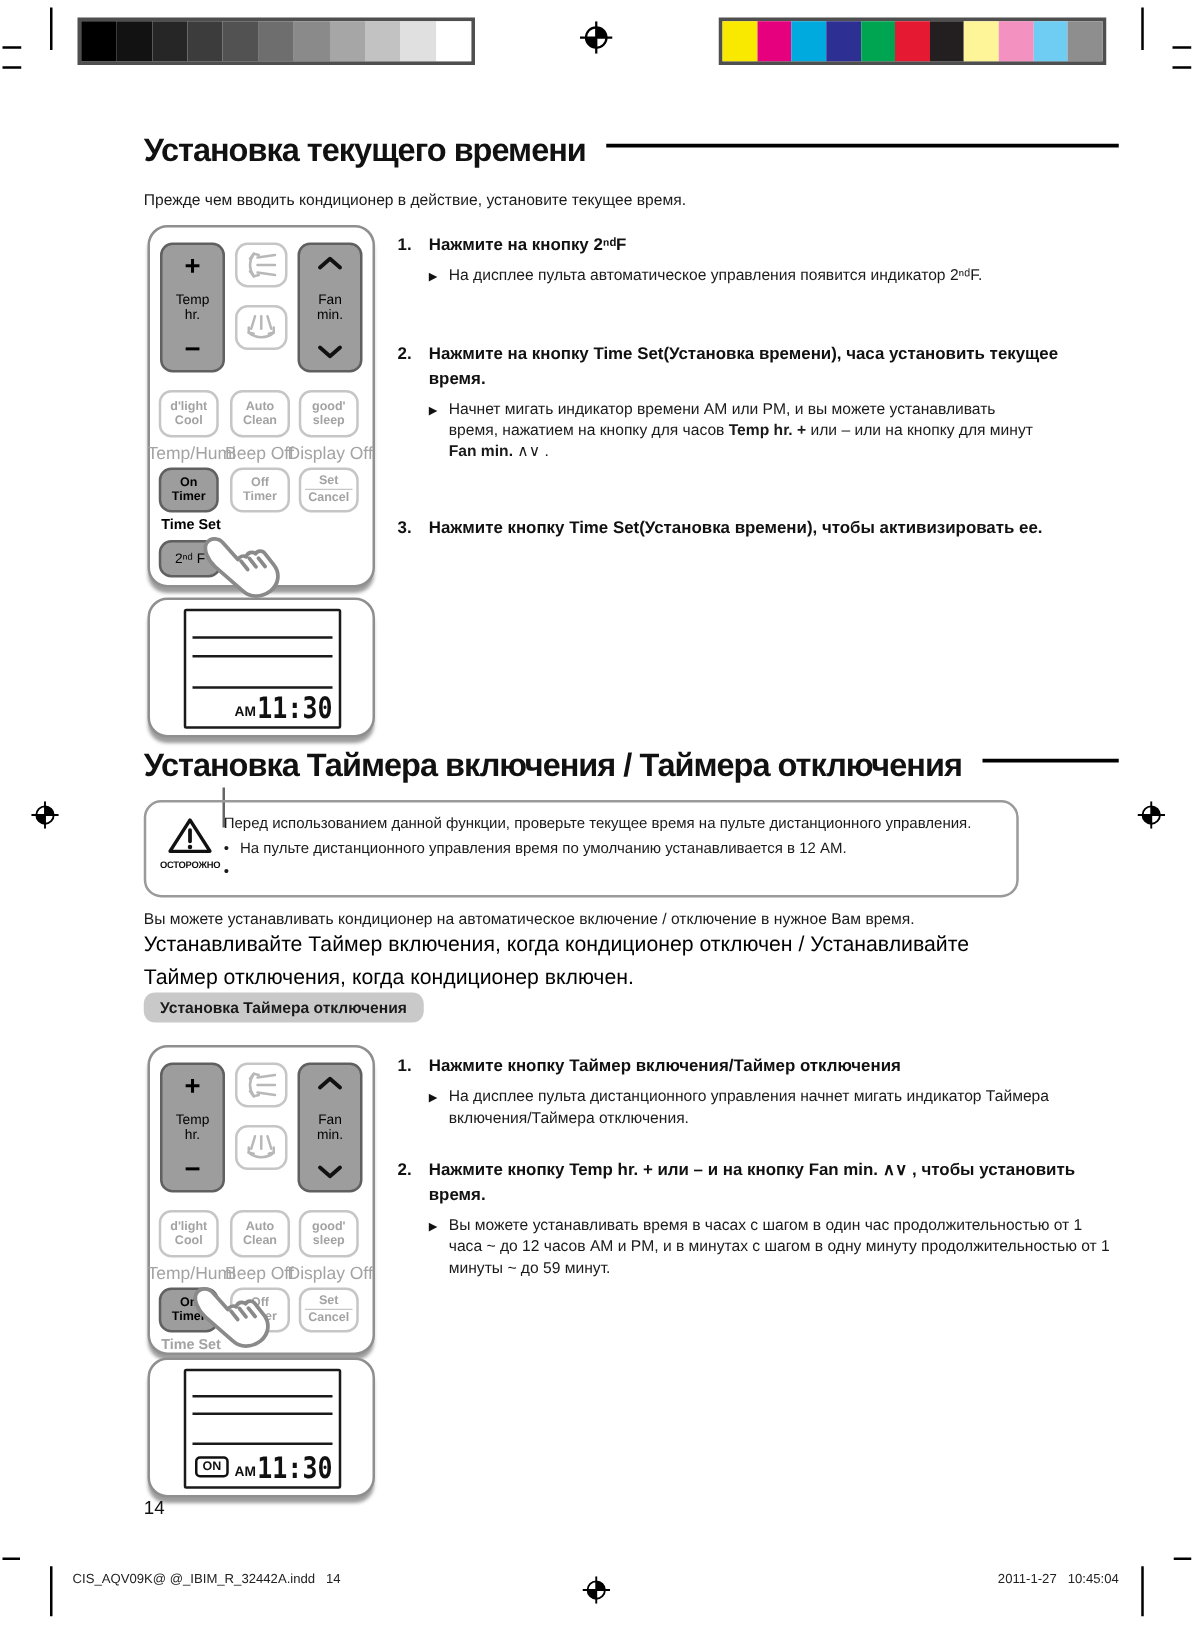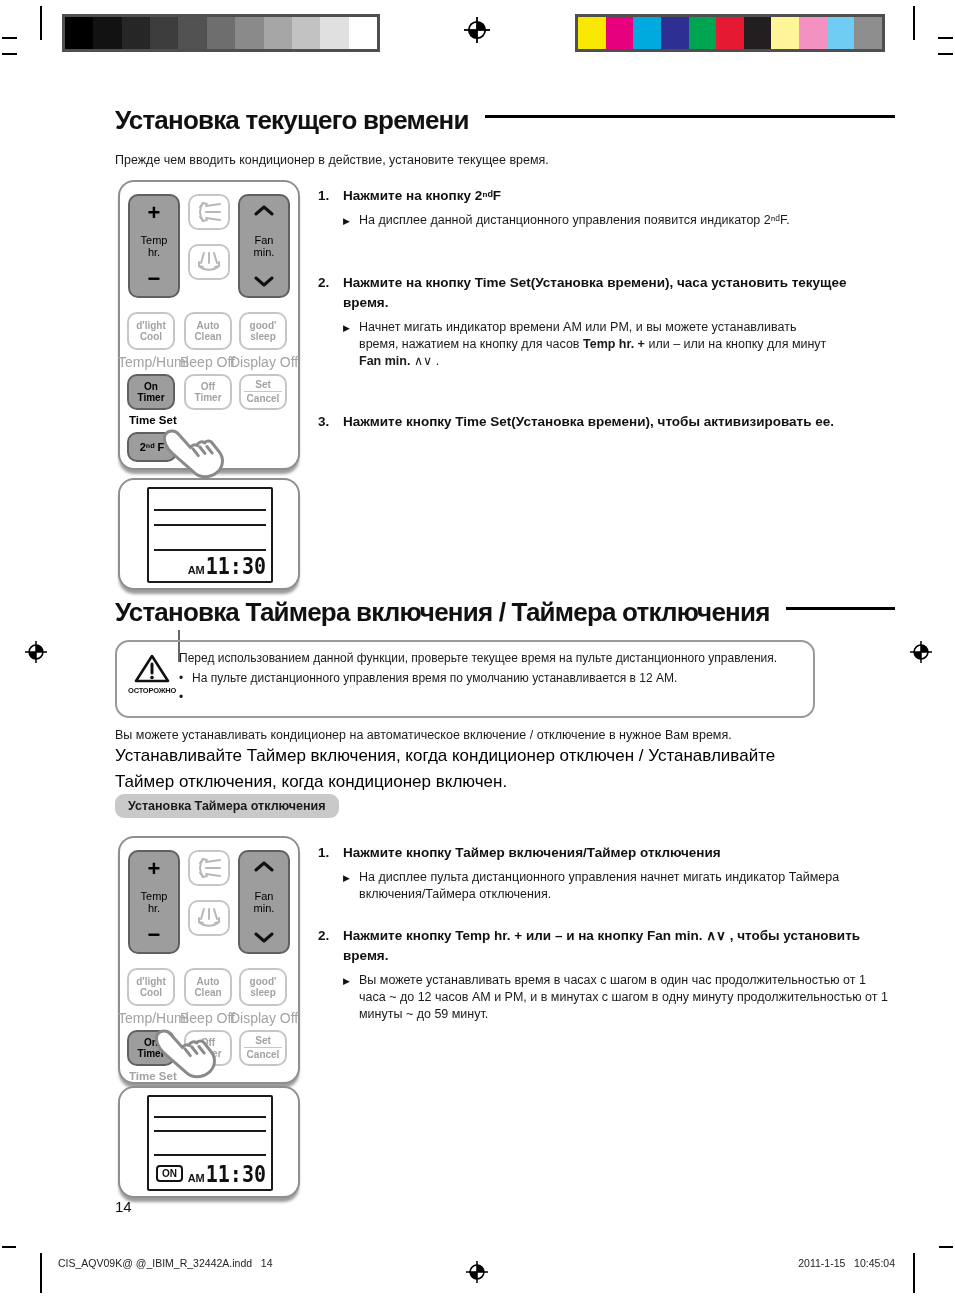--- a/index.html
+++ b/index.html
@@ -213,41 +213,41 @@
   </div>
   <div class="btn light" style="left:64px;top:192px;width:48px;height:36px">
     <div class="bl">Off</div>
       <div class="bl">Timer</div>
   </div>
   <div class="btn light setcancel" style="left:119px;top:192px;width:48px;height:36px">
     <div class="sc-top">Set</div>
       <div class="sc-bot">Cancel</div>
   </div>
   <div class="timeset" style="left:9px;top:232px;color:#000">Time Set</div>
-  <div class="btn dark" style="left:7px;top:250px;width:50px;height:30px;font-size:11px;font-weight:700">2ⁿᵈ F</div>
+  <div class="btn dark" style="left:7px;top:250px;width:50px;height:30px;font-size:11px;font-weight:400">2ⁿᵈ F</div>
   <div class="hand" style="left:36px;top:240px">
     <svg width="70" height="70" viewBox="0 0 70 70">
       <g fill="#fff" stroke="#8a8a8a" stroke-width="3" stroke-linejoin="round" stroke-linecap="round">
         <path d="M18 6 C23 2 29 5 31 10 L38 26 C40 24 43 24 45 26 C47 23 51 23 53 26 C55 24 59 25 60 28 L64 39 C67 47 63 55 55 58 C46 61 38 58 34 51 L19 26 C15 19 14 10 18 6 Z"></path>
         <path d="M40 28 L43 36" fill="none"></path>
           <path d="M47 28 L50 36" fill="none"></path>
           <path d="M54 30 L57 38" fill="none"></path>
       </g>
     </svg>
   </div>
 </div>
 
 <div class="stepblk" style="top:186px">
   <div class="step">
     <div class="step-num">1.</div>
     <div class="step-title">Нажмите на кнопку 2ⁿᵈF</div>
   </div>
   <div class="sub">
     <div class="sub-marker">▶</div>
-    <div class="sub-text" style="max-width:470px"><span>На дисплее данной дистанционного управления появится индикатор 2ⁿᵈF.</span></div>
+    <div class="sub-text" style="max-width:470px"><span>На дисплее пульта автоматическое управления появится индикатор 2ⁿᵈF.</span></div>
   </div>
 </div>
 <div class="stepblk" style="top:273px">
   <div class="step">
     <div class="step-num">2.</div>
     <div class="step-title" style="max-width:545px">Нажмите на кнопку Time Set(Установка времени), часа установить текущее время.</div>
   </div>
   <div class="sub">
     <div class="sub-marker">▶</div>
     <div class="sub-text" style="max-width:470px"><span>Начнет мигать индикатор времени AM или PM, и вы можете устанавливать время, нажатием на кнопку для часов </span><span style="font-weight: 700;">Temp hr. +</span><span> или – или на кнопку для минут </span><span style="font-weight: 700;">Fan min.</span><span> ∧∨ .</span></div>
@@ -417,13 +417,13 @@
     <div class="onbox">ON</div>
     <div class="lcd-row">
       <span class="lcd-am">AM</span>
       <span class="lcd-time">11:30</span>
     </div>
   </div>
 </div>
 
 <div class="pagenum">14</div>
 <div class="foot" style="left:58px">CIS_AQV09K@ @_IBIM_R_32442A.indd   14</div>
-<div class="foot" style="right:60px">2011-1-15   10:45:04</div>
+<div class="foot" style="right:60px">2011-1-27   10:45:04</div>
 
 </body></html>

